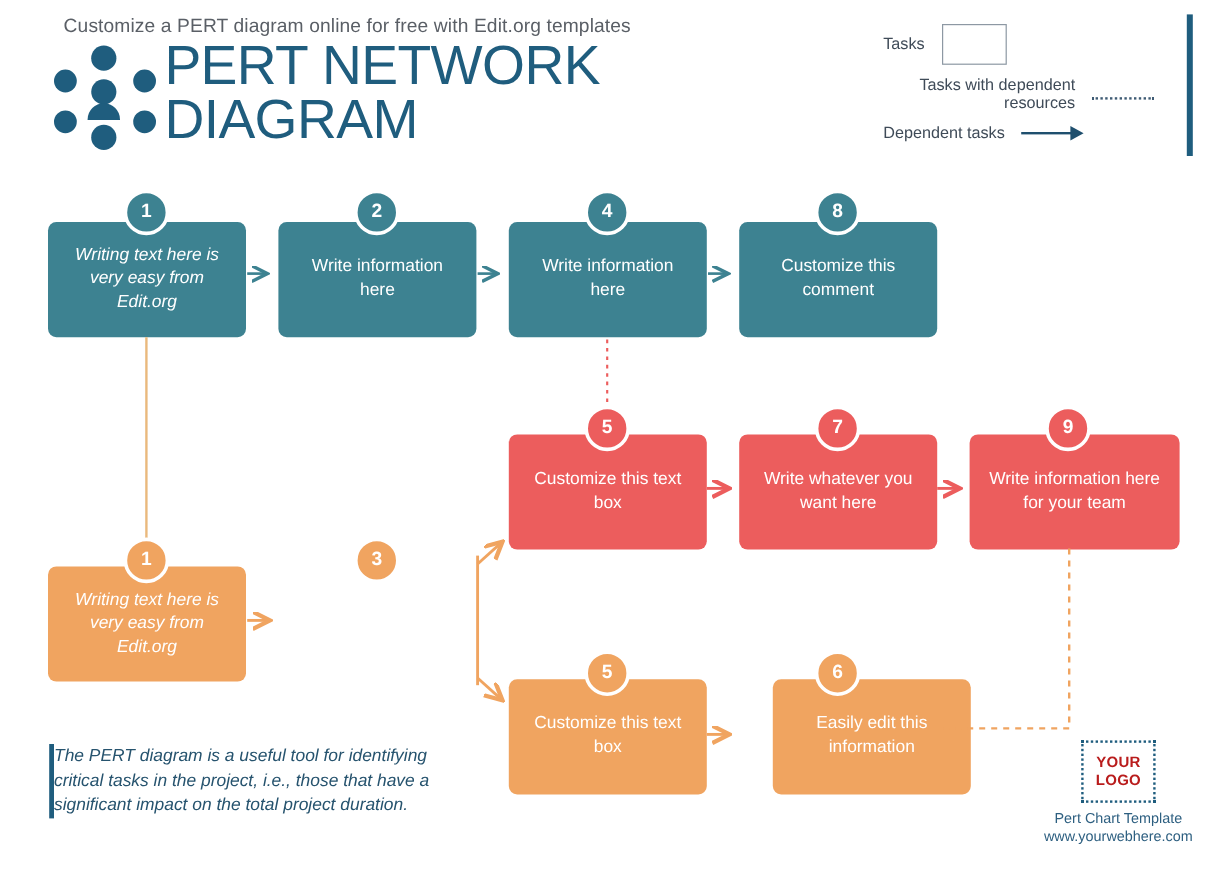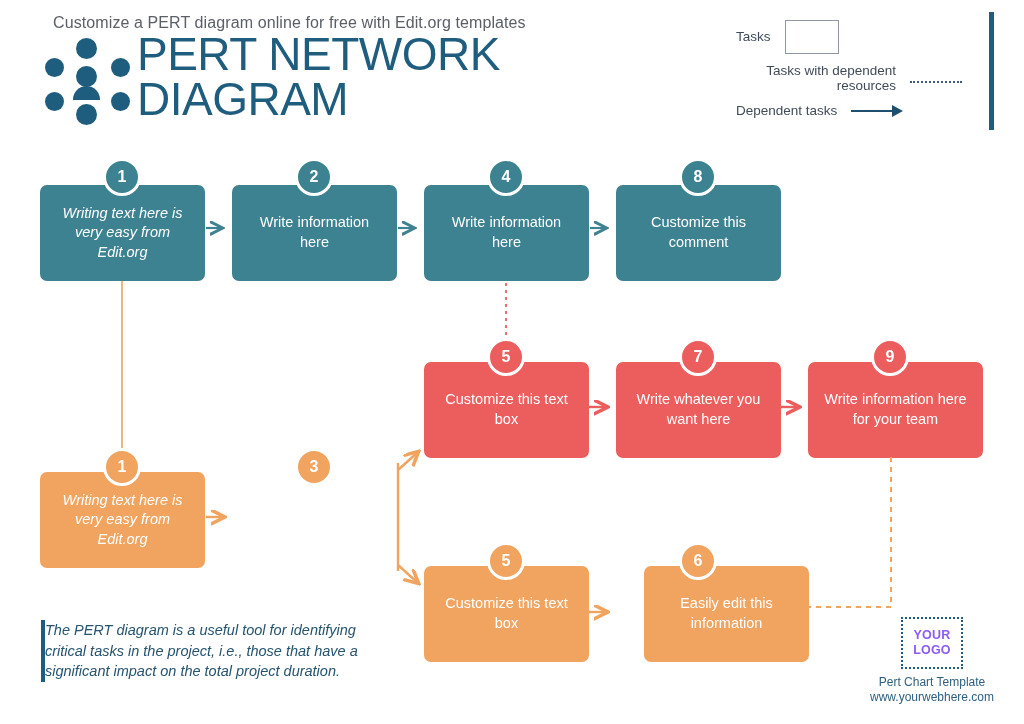--- a/index.html
+++ b/index.html
@@ -190,21 +190,21 @@
   }
   .logo-box {
     width: 58px;
     height: 48px;
     border: 2px dotted #1f5d7e;
     margin: 0 auto 6px auto;
     display: flex;
     flex-direction: column;
     align-items: center;
     justify-content: center;
-    color: #8b5cf6;
+    color: #b91c1c;
     font-weight: bold;
     font-size: 12.5px;
     line-height: 1.15;
     letter-spacing: 0.2px;
   }
   .footer-line {
     font-size: 12px;
     color: #2d5f80;
     line-height: 1.3;
   }

